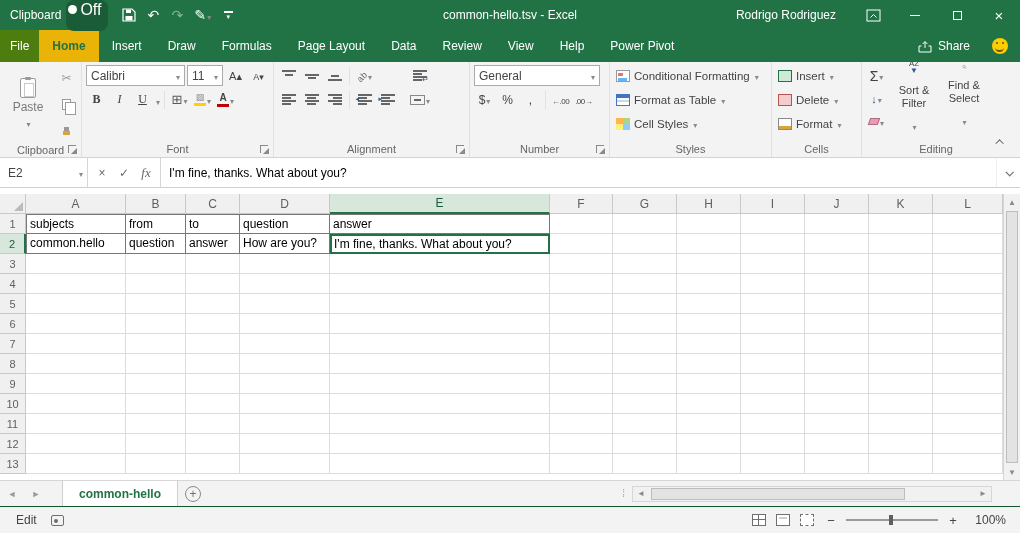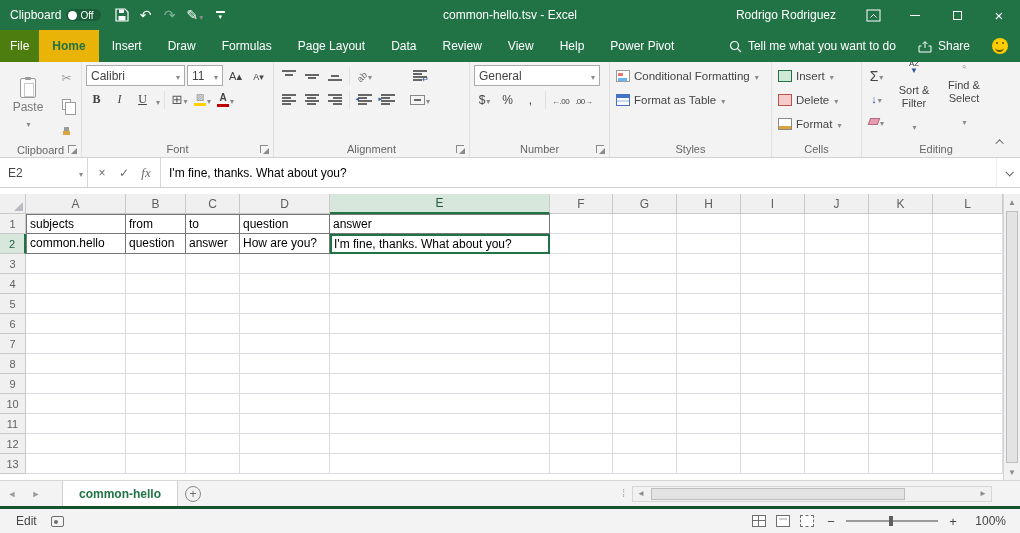--- a/index.html
+++ b/index.html
@@ -3,21 +3,21 @@
 <meta charset="utf-8">
 <style>
   *{box-sizing:border-box;margin:0;padding:0;}
   html,body{width:1020px;height:533px;overflow:hidden;}
   body{font-family:"Liberation Sans","DejaVu Sans",sans-serif;background:#fff;color:#444;}
   .window{width:1020px;height:533px;display:flex;flex-direction:column;background:#fff;}
 
   
   .titlebar{height:30px;background:#217346;display:flex;align-items:center;color:#fff;font-size:12px;position:relative;flex:0 0 auto;}
   .autosave{display:flex;align-items:center;gap:5px;margin-left:10px;cursor:default;}
-  .as-pill{display:flex;align-items:center;gap:3px;background:#1a5c38;border-radius:8px;padding:1px 7px 0 2px;font-size:10px;}
+  .as-pill{display:flex;align-items:center;gap:3px;background:#1a5c38;border-radius:8px;padding:1px 7px 12px 2px;font-size:16px;}
   .as-knob{width:9px;height:9px;border-radius:50%;background:#fff;}
   .qat{display:flex;align-items:center;gap:10px;margin-left:14px;}
   .qat-btn{display:flex;align-items:center;justify-content:center;min-width:14px;height:20px;font-size:14px;color:#fff;}
   .dim{opacity:.45;}
   .cqat{display:flex;flex-direction:column;align-items:center;}
   .cqat::before{content:"";width:9px;height:2px;background:#fff;margin-bottom:1px;}
   .cqat::after{content:"▾";font-size:7px;line-height:6px;color:#fff;}
   .tb-title{position:absolute;left:50%;transform:translateX(-50%);font-size:12px;white-space:nowrap;}
   .tb-right{margin-left:auto;display:flex;align-items:center;height:30px;}
   .tb-user{margin-right:16px;font-size:12px;}
@@ -159,21 +159,21 @@
   .newsheet{width:30px;display:flex;align-items:center;justify-content:center;}
   .plus-circ{width:16px;height:16px;border:1px solid #8a8a8a;border-radius:50%;display:flex;align-items:center;justify-content:center;color:#6f6f6f;font-size:12px;line-height:12px;}
   .tabdots{color:#a0a0a0;font-size:10px;letter-spacing:1px;margin-left:auto;margin-right:6px;}
   .hscroll{width:360px;height:16px;display:flex;align-items:center;background:#f1f1f1;border:1px solid #d6d6d6;margin-right:8px;}
   .hbtn{width:16px;height:100%;display:flex;align-items:center;justify-content:center;color:#8a8a8a;font-size:8px;}
   .htrack{flex:1;height:100%;position:relative;}
   .hthumb{position:absolute;left:2px;top:1px;height:12px;width:78%;background:#e3e3e3;border:1px solid #bdbdbd;}
   .hend{width:20px;}
 
   
-  .statusbar{height:27px;background:#f3f3f3;border-top:3px solid #14532d;display:flex;align-items:center;font-size:12px;color:#444;padding:0 14px 0 16px;gap:14px;flex:0 0 auto;}
+  .statusbar{height:27px;background:#f3f3f3;border-top:1px solid #14532d;display:flex;align-items:center;font-size:12px;color:#444;padding:0 14px 0 16px;gap:14px;flex:0 0 auto;}
   .macro-ic{width:13px;height:11px;border:1px solid #6f6f6f;border-radius:2px;position:relative;display:inline-block;}
   .macro-ic::after{content:"";position:absolute;left:2px;top:3px;width:4px;height:4px;border-radius:50%;background:#6f6f6f;}
   .sb-right{margin-left:auto;display:flex;align-items:center;gap:10px;}
   .view-ic{width:14px;height:12px;border:1px solid #6f6f6f;background:#fff;display:inline-block;}
   .view-normal{background:linear-gradient(#6f6f6f,#6f6f6f) 0 4px/14px 1px no-repeat,linear-gradient(#6f6f6f,#6f6f6f) 5px 0/1px 12px no-repeat,#fff;}
   .view-layout{background:linear-gradient(#cfcfcf,#cfcfcf) 2px 2px/8px 2px no-repeat,#fff;}
   .view-break{border-style:dashed;}
   .zoomwrap{display:flex;align-items:center;gap:8px;}
   .zbtn{width:14px;text-align:center;color:#444;font-size:13px;}
   .ztrack{width:92px;height:2px;background:#9a9a9a;position:relative;}
@@ -245,27 +245,20 @@
         <div class="rtab">Draw</div>
         <div class="rtab">Formulas</div>
         <div class="rtab">Page Layout</div>
         <div class="rtab">Data</div>
         <div class="rtab">Review</div>
         <div class="rtab">View</div>
         <div class="rtab">Help</div>
         <div class="rtab">Power Pivot</div>
       </div>
     <div class="strip-right">
-      <span class="tellme">
-        <svg width="13" height="13" viewBox="0 0 13 13">
-            <circle cx="5.5" cy="5.5" r="4" fill="none" stroke="#fff" stroke-width="1.2"></circle>
-            <path d="M8.6 8.6 12 12" stroke="#fff" stroke-width="1.2"></path>
-          </svg>
-        <span>Tell me what you want to do</span>
-      </span>
       <span class="share">
         <svg width="14" height="13" viewBox="0 0 14 13">
             <path d="M7 8V1.8" stroke="#fff" fill="none"></path>
             <path d="M4.6 4 7 1.6 9.4 4" fill="none" stroke="#fff"></path>
             <path d="M3.5 6H1v6h12V6h-2.5" fill="none" stroke="#fff"></path>
           </svg>
         <span>Share</span>
       </span>
       <span class="smiley"></span>
     </div>
@@ -427,20 +420,25 @@
     <div class="group" style="width:162px">
       <div class="g-col" style="flex:1">
           <div class="stack-btn">
             <span class="gicon si0"></span>
             <span>Conditional Formatting</span>
             <span class="dd"></span>
           </div>
           <div class="stack-btn">
             <span class="gicon si1"></span>
             <span>Format as Table</span>
+            <span class="dd"></span>
+          </div>
+          <div class="stack-btn">
+            <span class="gicon si2"></span>
+            <span>Cell Styles</span>
             <span class="dd"></span>
           </div>
         </div>
       <div class="g-label">
           <span>Styles</span>
         </div>
     </div>
 
     <div class="group" style="width:90px">
       <div class="g-col" style="flex:1">

